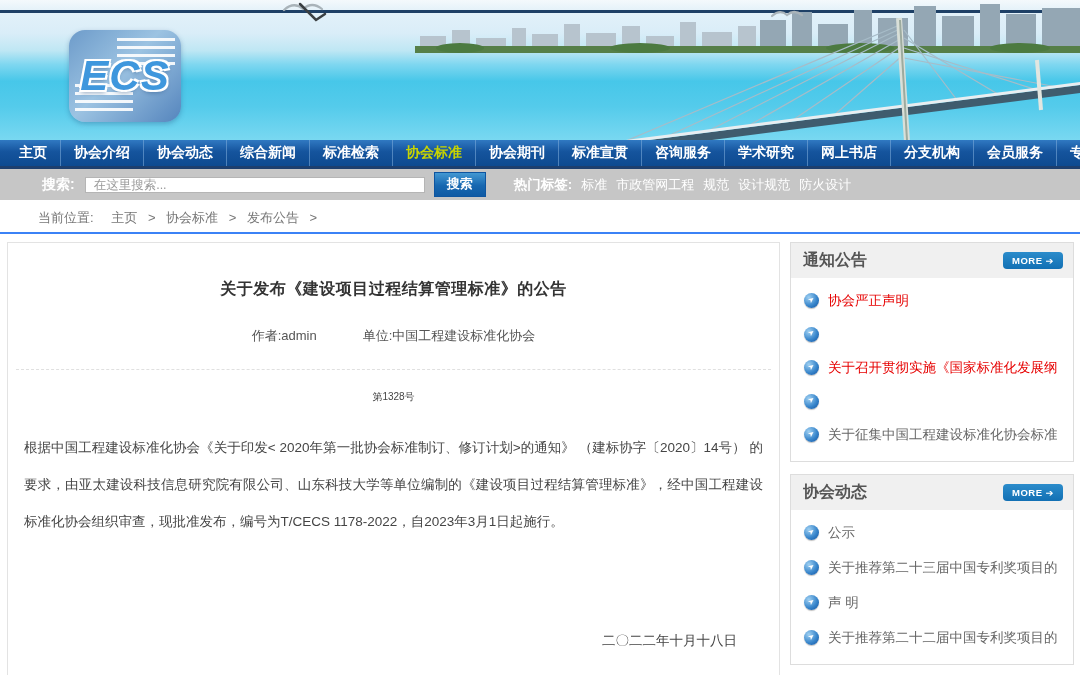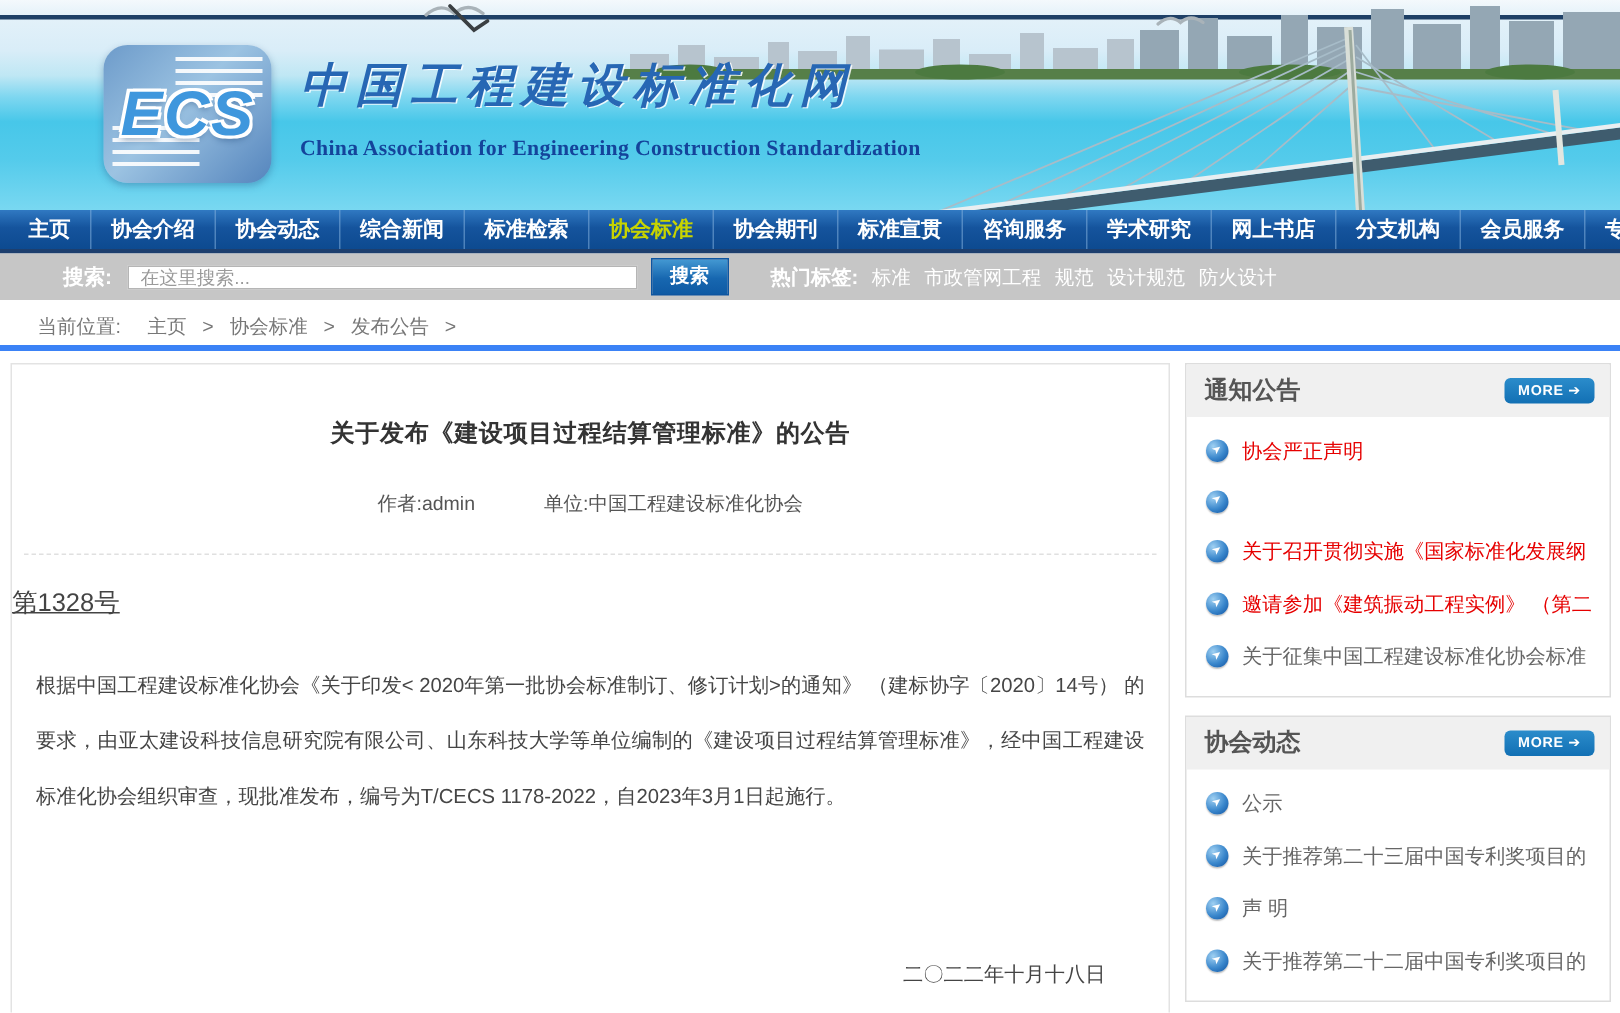--- a/index.html
+++ b/index.html
@@ -41,32 +41,32 @@
     padding:0 8px; font-size:12.5px; color:#333; outline:none; }
   .searchbar input::placeholder { color:#9a9a9a; }
   .search-btn { margin-left:9px; background:linear-gradient(180deg,#4398d2,#1767b0 55%,#0f5aa4);
     border:1px solid #0e55a0; border-radius:0; color:#fff; font-size:13px; font-weight:bold;
     padding:2px 12px 3px; cursor:pointer; }
   .hot { margin-left:28px; display:flex; align-items:center; gap:9px; }
   .hot .hlabel { color:#fff; font-size:13.5px; font-weight:bold; }
   .hot a { color:#fff; font-size:13px; text-decoration:none; cursor:pointer; }
 
   
-  .breadcrumb { height:30px; line-height:28px; padding-left:25px; margin-top:4px;
-    border-bottom:4px solid #3b82f6; font-size:13px; color:#777; }
+  .breadcrumb { height:30px; line-height:28px; padding-left:38px; margin-top:4px;
+    border-bottom:2px solid #3b82f6; font-size:13px; color:#777; }
   .breadcrumb a { color:#777; text-decoration:none; cursor:pointer; }
   .breadcrumb .sep { margin:0 7px; }
 
   
   .content { display:flex; gap:10px; padding:8px 6px 0 7px; align-items:flex-start; }
   .article { flex:1; border:1px solid #e3e3e3; background:#fff; min-height:520px; }
   .article h2 { margin:36px 40px 0; text-align:center; font-size:16px; color:#333; letter-spacing:.5px; }
   .meta { margin-top:27px; display:flex; justify-content:center; gap:46px; font-size:13px; color:#555; }
   .dash { border:0; border-top:1px dashed #e0e0e0; margin:24px 8px 0; }
-  .docnum { margin-top:20px; font-size:17px; color:#444;text-decoration:underline; }
+  .docnum { text-align:center; margin-top:20px; font-size:10px; color:#444; }
   .para { margin:25px 16px 0; font-size:13.5px; color:#454545; line-height:37px; text-align:justify; }
   .pubdate { text-align:right; margin:92px 42px 0 0; font-size:13.5px; color:#444; }
 
   
   .sidebar { width:284px; flex-shrink:0; }
   .sbox { border:1px solid #ddd; background:#fff; margin-bottom:12px; }
   .sbox-head { display:flex; justify-content:space-between; align-items:center;
     background:#f0f0f0; padding:7px 10px 7px 12px; }
   .sbox-head .stitle { font-size:16px; font-weight:bold; color:#555; }
   .more-btn { background:linear-gradient(180deg,#2b8ccb,#1270b4); color:#fff; font-size:9.5px; font-weight:bold;
@@ -143,24 +143,20 @@
 
     <g stroke="#a9b3b9" stroke-width="2.2" fill="none" stroke-linecap="round">
       <path d="M284,10 q10,-9 19,-1 q9,-8 19,0"></path>
       <path d="M772,16 q8,-7 15,-1 q7,-6 15,0"></path>
     </g>
     <path d="M300,4 l16,16 l9,-6" stroke="#3a3f42" stroke-width="2.5" fill="none" stroke-linecap="round"></path>
   </svg>
   <div class="logo">
     <span>ECS</span>
   </div>
-  <div class="titleblock">
-    <div class="site-title">中国工程建设标准化网</div>
-    <div class="site-sub">China Association for Engineering Construction Standardization</div>
-  </div>
 </div>
 
 <div class="nav">
   <div class="item">主页</div>
   <div class="item">协会介绍</div>
   <div class="item">协会动态</div>
   <div class="item">综合新闻</div>
   <div class="item">标准检索</div>
   <div class="item active">协会标准</div>
   <div class="item">协会期刊</div>
@@ -229,21 +225,20 @@
           </div>
         <div class="sitem red">
             <span class="gicon"></span>
           </div>
         <div class="sitem red">
             <span class="gicon"></span>
             <span>关于召开贯彻实施《国家标准化发展纲</span>
           </div>
         <div class="sitem red">
             <span class="gicon"></span>
-            <span>邀请参加《建筑振动工程实例》 （第二</span>
           </div>
         <div class="sitem">
             <span class="gicon"></span>
             <span>关于征集中国工程建设标准化协会标准</span>
           </div>
       </div>
     </div>
 
     <div class="sbox">
       <div class="sbox-head">

